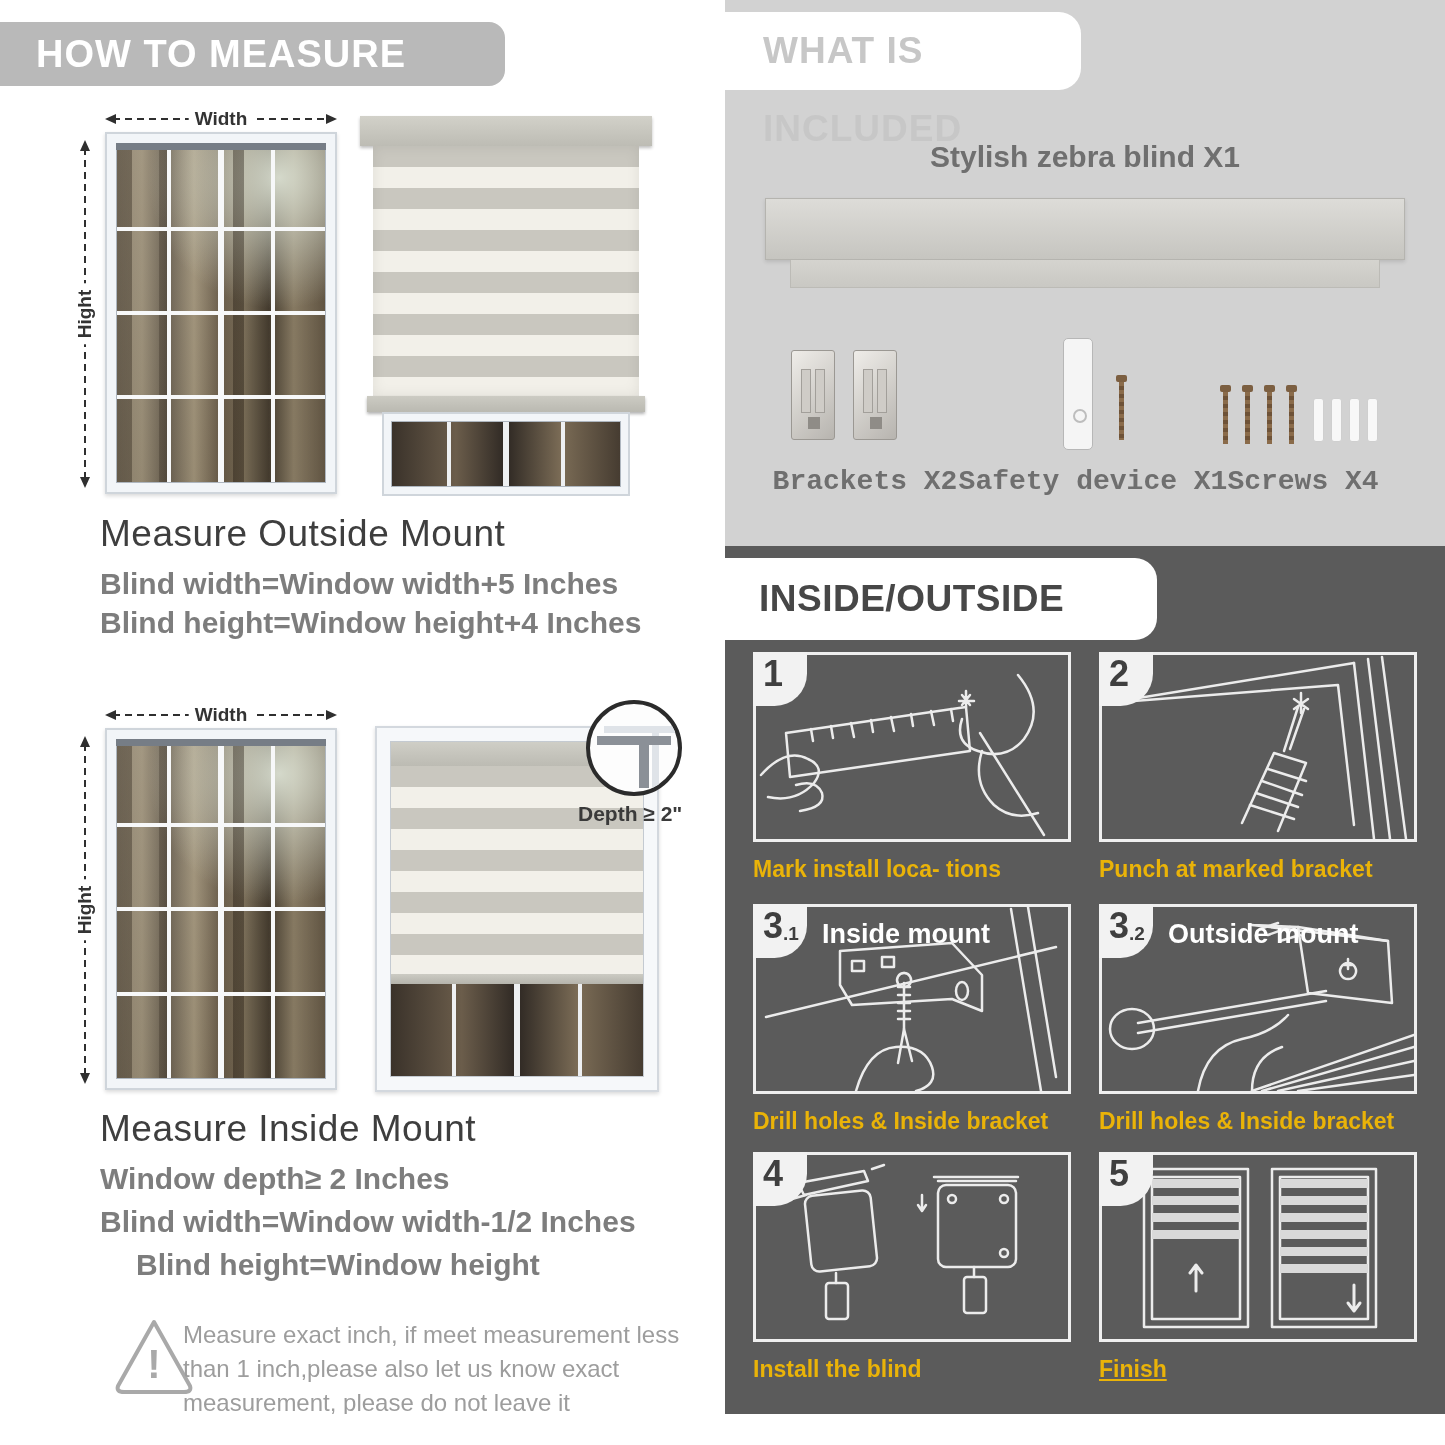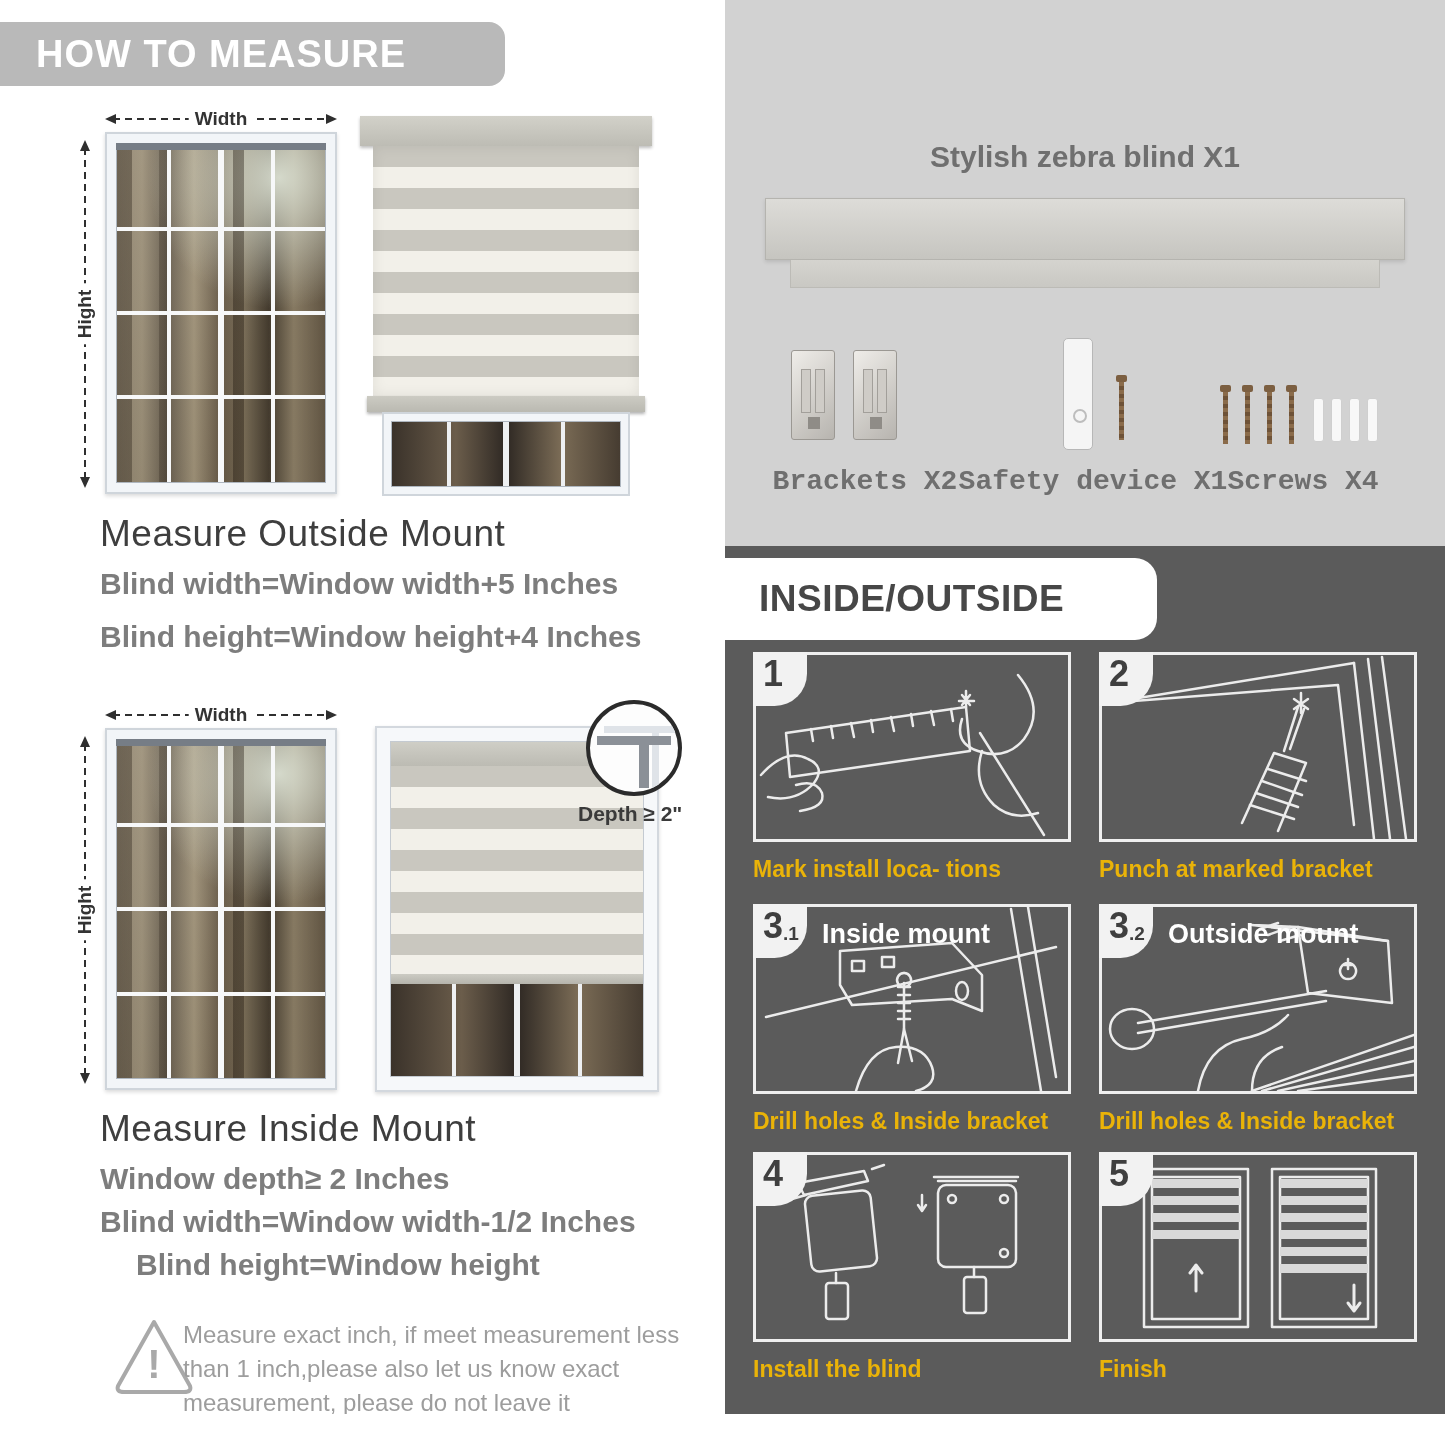--- a/index.html
+++ b/index.html
@@ -163,21 +163,21 @@
     <div class="cassette" style="left:360px;top:116px;width:292px;height:30px;"></div>
     <div class="stripes" style="left:373px;top:146px;width:266px;height:250px;"></div>
     <div class="bottom-rail" style="left:367px;top:396px;width:278px;height:16px;"></div>
     <div class="under-window" style="left:382px;top:412px;width:248px;height:84px;">
       <div class="under-glass"></div>
     </div>
   </div>
 
   <div class="sec-title" style="left:100px;top:513px;">Measure Outside Mount</div>
   <div class="sec-line" style="left:100px;top:567px;">Blind width=Window width+5 Inches</div>
-  <div class="sec-line" style="left:100px;top:620px;">Blind height=Window height+4 Inches</div>
+  <div class="sec-line" style="left:100px;top:606px;">Blind height=Window height+4 Inches</div>
 
   <div class="m-arrow" style="left:103px;top:706px;width:236px;height:18px;">
     <svg width="236" height="18" viewBox="0 0 236 18">
       <line x1="10" y1="9" x2="226" y2="9" stroke="#2f2f2f" stroke-width="2" stroke-dasharray="7 5"></line>
       <polygon points="2,9 13,4 13,14" fill="#2f2f2f"></polygon>
       <polygon points="234,9 223,4 223,14" fill="#2f2f2f"></polygon>
     </svg>
     <span class="m-label h">Width</span>
   </div>
 
@@ -219,20 +219,21 @@
 
   <div class="warn-tri" style="left:112px;top:1316px;">
     <svg width="84" height="80" viewBox="0 0 84 80">
       <path d="M42 6 L78 70 Q80 76 72 76 L12 76 Q4 76 6 70 Z" fill="none" stroke="#a9a9a9" stroke-width="4" stroke-linejoin="round"></path>
       <text x="42" y="62" text-anchor="middle" font-size="40" font-weight="bold" fill="#a9a9a9" font-family="Liberation Sans, sans-serif">!</text>
     </svg>
   </div>
   <div class="warn-text" style="left:183px;top:1318px;">Measure exact inch, if meet measurement less than 1 inch,please also let us know exact measurement, please do not leave it</div>
 
   <div class="included-panel">
+    <div class="included-hdr">WHAT IS INCLUDED</div>
     <div class="product-label">Stylish zebra blind X1</div>
 
     <div class="rail-top"></div>
     <div class="rail-bottom"></div>
 
     <div class="bracket" style="left:66px;top:350px;">
         <div class="slot"></div>
       </div>
     <div class="bracket" style="left:128px;top:350px;">
         <div class="slot"></div>
@@ -393,16 +394,16 @@
           </g>
           <g fill="none" stroke="#ececec" stroke-width="3">
             <path d="M252 130 v24 M246 148 l6 8 6 -8"></path>
           </g>
         </svg>
       </div>
       <div class="step-badge">
           <span class="n">5</span>
         </div>
     </div>
-    <div class="step-caption" style="left:374px;top:810px;">Finish</div>
+    <div class="step-caption" style="left:374px;top:810px;text-decoration:underline;">Finish</div>
   </div>
 
 </div>
 
 </body></html>

